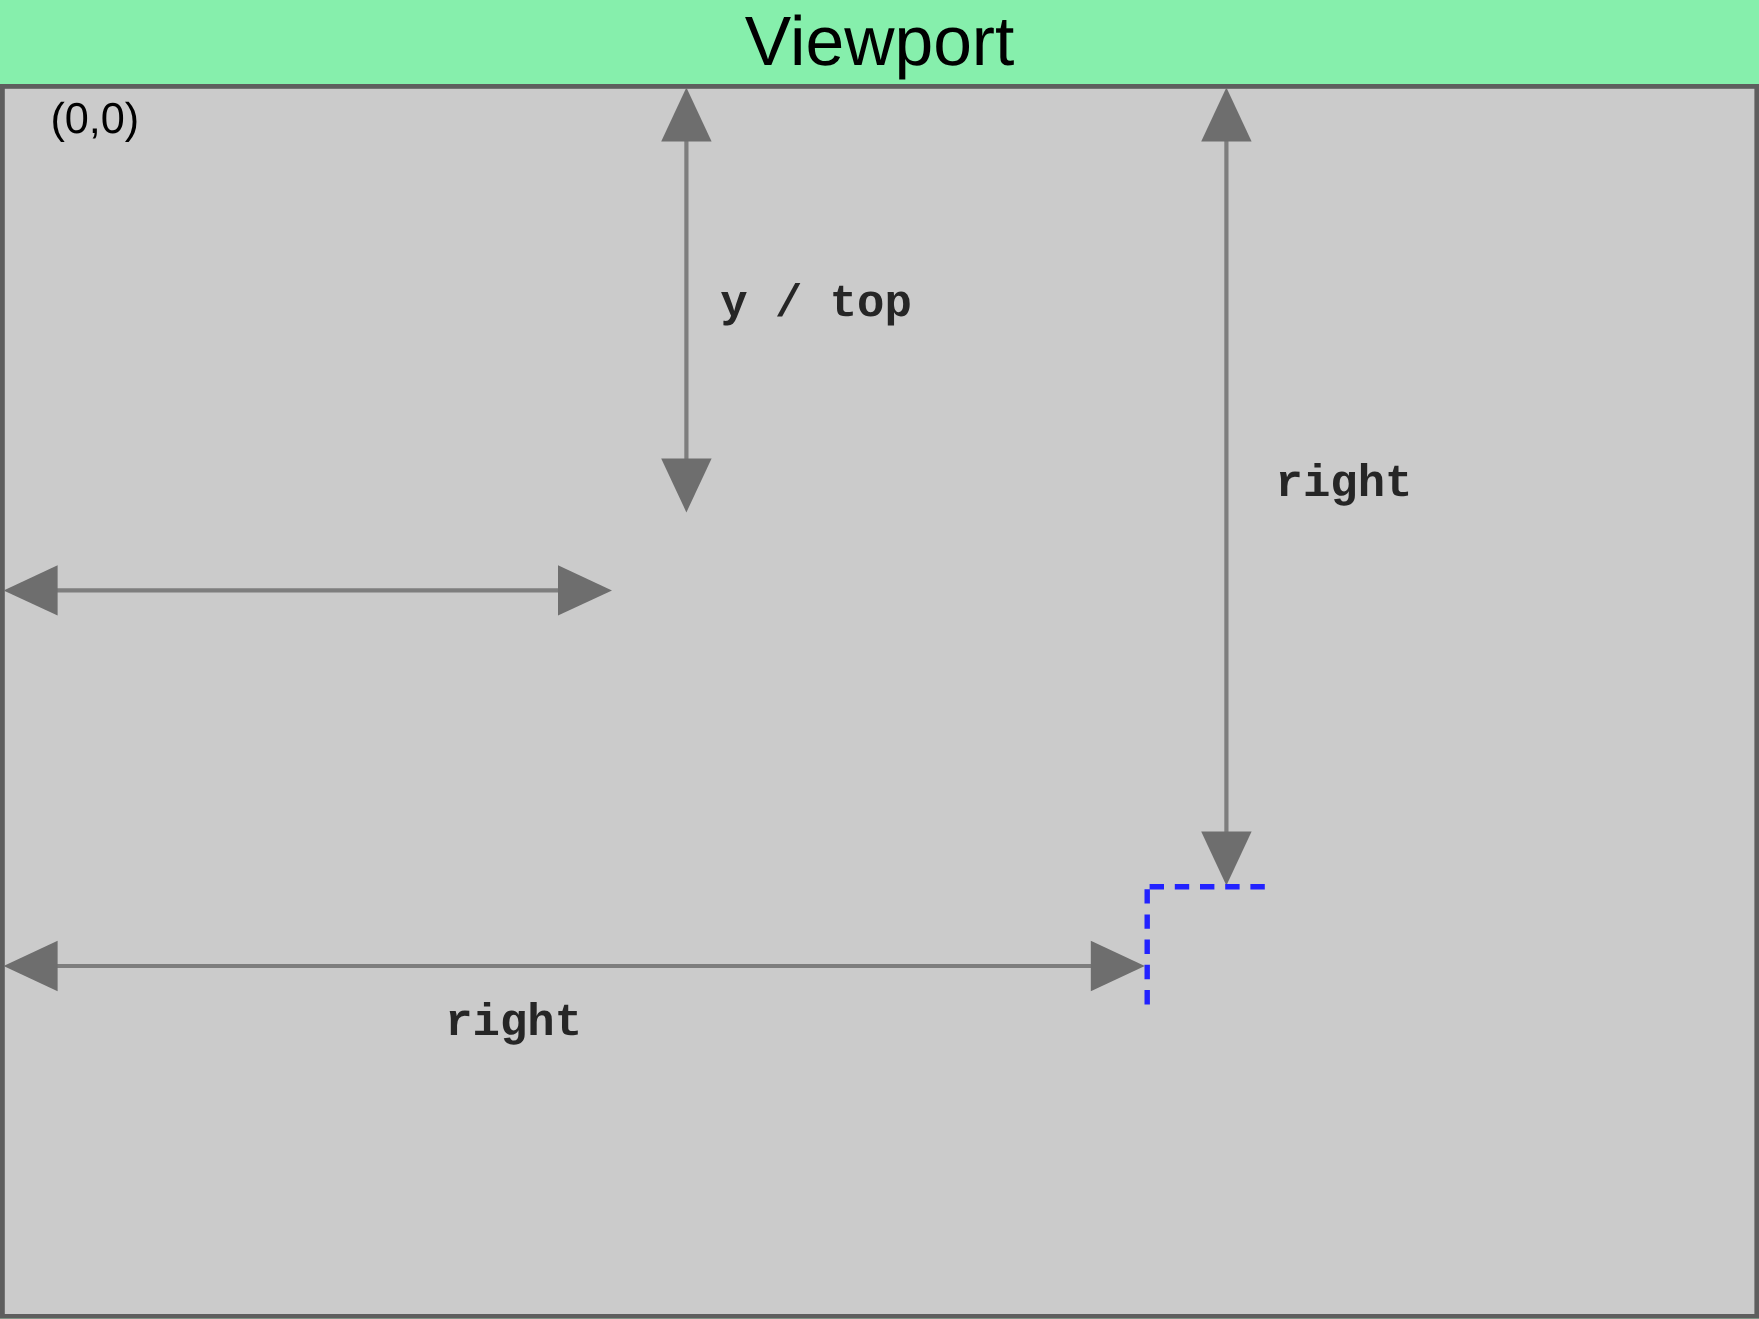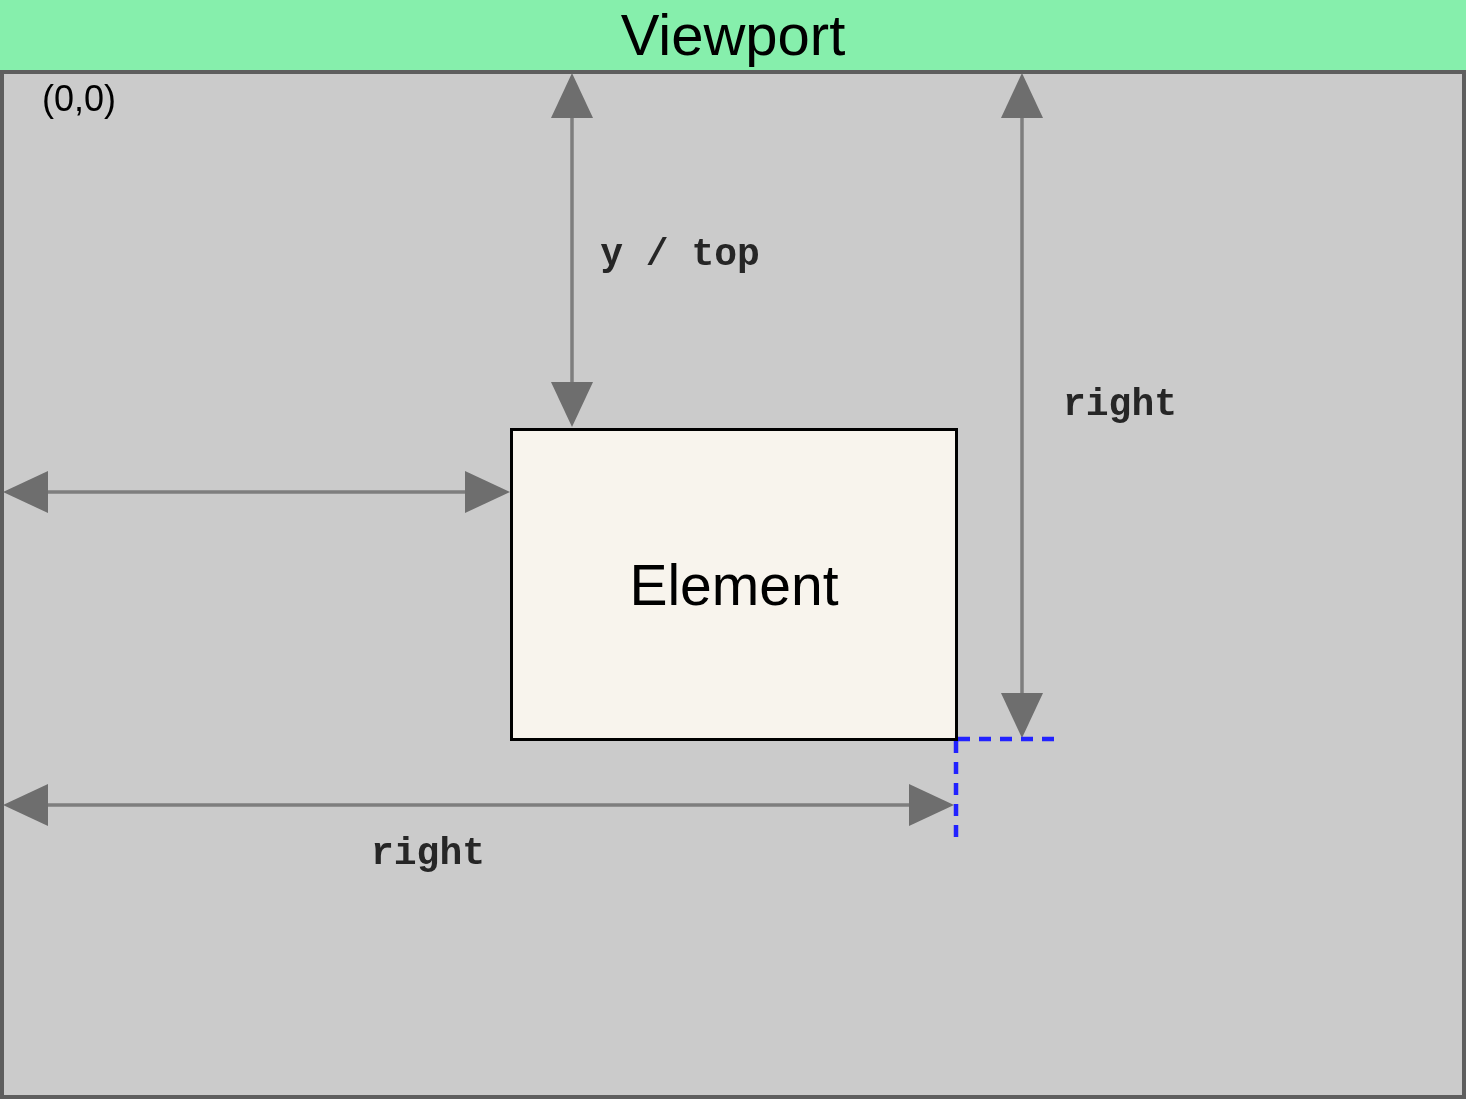--- a/index.html
+++ b/index.html
@@ -93,23 +93,20 @@
 <body>
 
 <div class="stage">
 
   <div class="title">Viewport</div>
 
   <div class="viewport-box"></div>
 
   <div class="origin-label">(0,0)</div>
 
-  <div class="element-box">
-    <span>Element</span>
-  </div>
 
   <svg class="overlay" viewBox="0 0 1466 1099" xmlns="http://www.w3.org/2000/svg">
 
     <g>
       <line x1="572" y1="110" x2="572" y2="390" stroke="#7e7e7e" stroke-width="3.5"></line>
       <polygon points="572,73 551,118 593,118" fill="#6e6e6e"></polygon>
       <polygon points="572,427 551,382 593,382" fill="#6e6e6e"></polygon>
     </g>
 
     <g>

